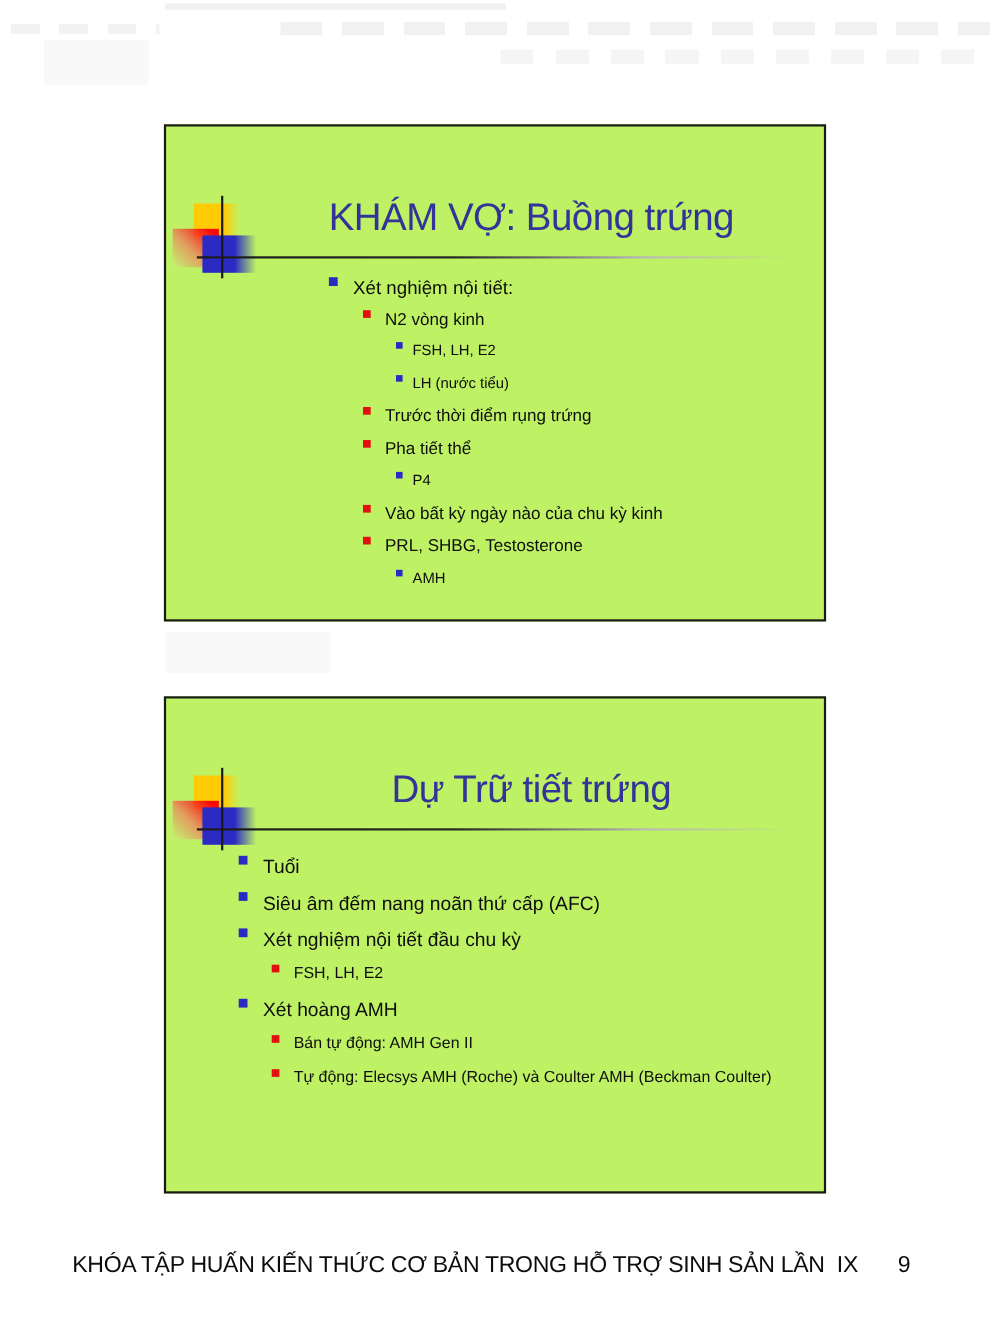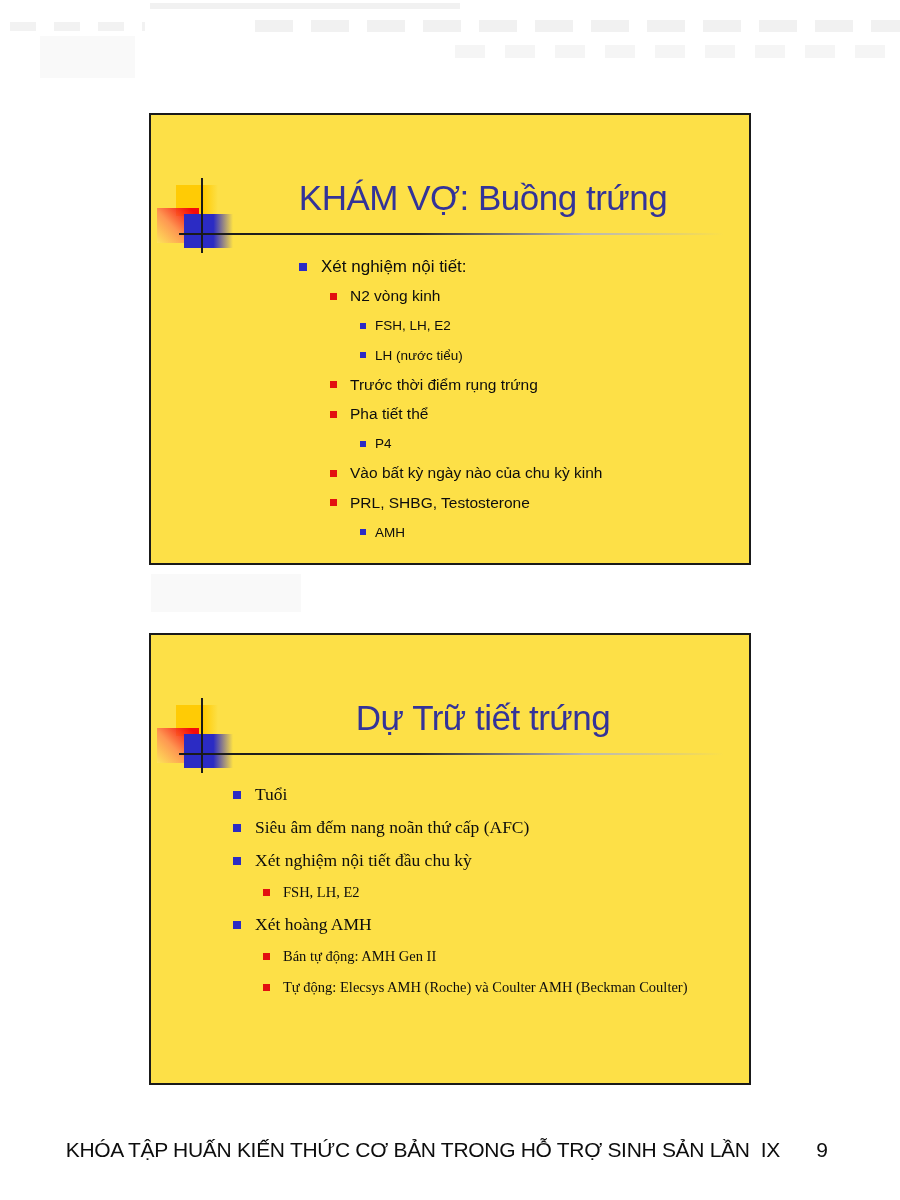--- a/index.html
+++ b/index.html
@@ -21,21 +21,21 @@
     background: repeating-linear-gradient(90deg, rgba(0,0,0,0.04) 0 30px, rgba(0,0,0,0) 30px 50px); }
   .art-left-1 { left: 10px; top: 22px; width: 135px; height: 9px;
     background: repeating-linear-gradient(90deg, rgba(0,0,0,0.05) 0 26px, rgba(0,0,0,0) 26px 44px); }
   .art-left-2 { left: 40px; top: 36px; width: 95px; height: 42px; background: rgba(0,0,0,0.025); }
   .art-mid   { left: 151px; top: 574px; width: 150px; height: 38px; background: rgba(0,0,0,0.025); }
 
   
   .slide {
     position: absolute;
     left: 149px; width: 602px; height: 452px;
-    background: #fde047;
+    background: #bef264;
     border: 2px solid #1a1a1a;
     box-sizing: border-box;
   }
   .slide.s1 { top: 113px; }
   .slide.s2 { top: 633px; }
 
   
   .logo-yellow {
     position: absolute; left: 25px; top: 70px; width: 42px; height: 31px; z-index: 1;
     background: linear-gradient(90deg, #FFCB05 0%, #FFCB05 66%, rgba(255,203,5,0) 100%);
@@ -63,23 +63,23 @@
     text-align: center;
     font-size: 35px; line-height: 42px;
     color: #333399;
     letter-spacing: -0.5px;
     white-space: nowrap;
   }
 
   
   .body { position: absolute; }
   .s1 .body { left: 148px; top: 137px; right: 10px; }
-  .s2 .body { left: 82px;  top: 143px; right: 10px; font-family: Liberation Serif, serif; }
-
-  .row { display: flex; align-items: center; }
+  .s2 .body { left: 66px;  top: 143px; right: 10px; }
+
+  .row { display: flex; }
   .s1 .row { height: 29.5px; }
   .s2 .row.lv1 { height: 33px; }
   .s2 .row.lv2 { height: 31px; }
 
   .marker { flex: 0 0 auto; display: inline-block; }
   .row.lv1 .marker { width: 8px; height: 8px; background: #2B2BC4; margin-right: 14px; }
   .row.lv2 .marker { width: 7px; height: 7px; background: #E21010; margin-right: 13px; }
   .row.lv3 .marker { width: 6px; height: 6px; background: #2B2BC4; margin-right: 9px; }
 
   .row.lv2 { margin-left: 31px; }

